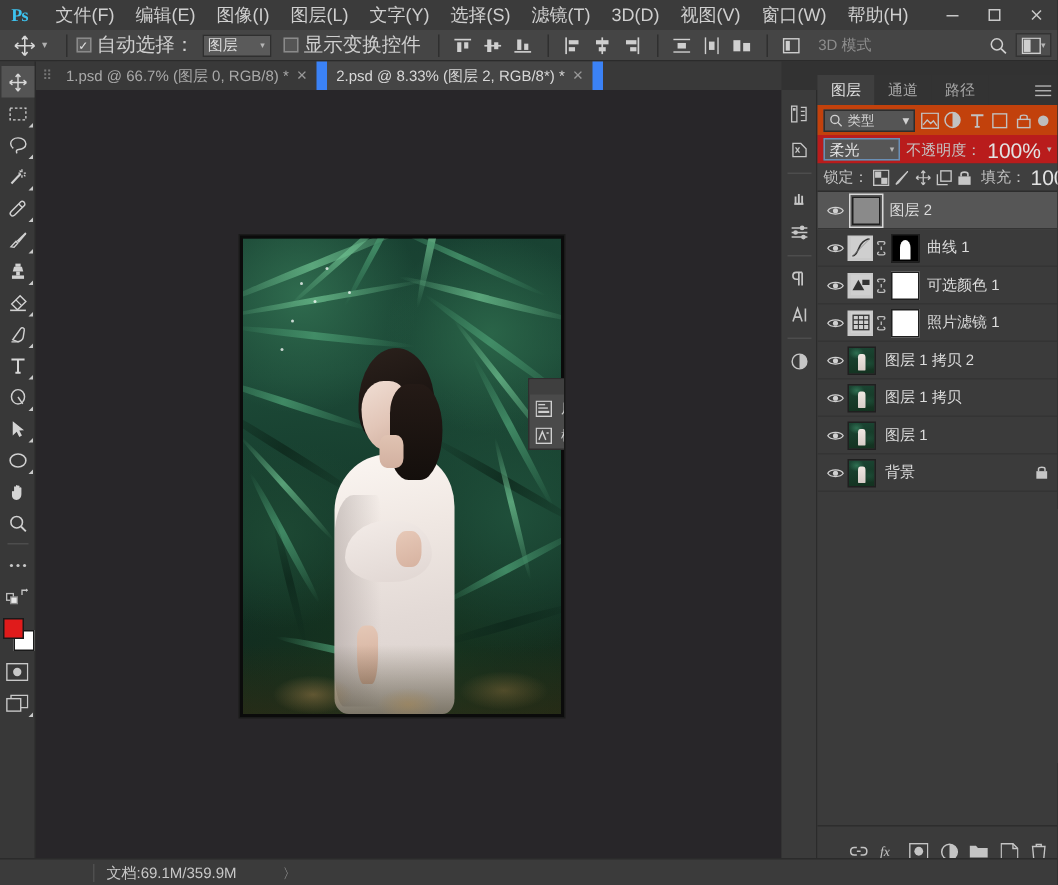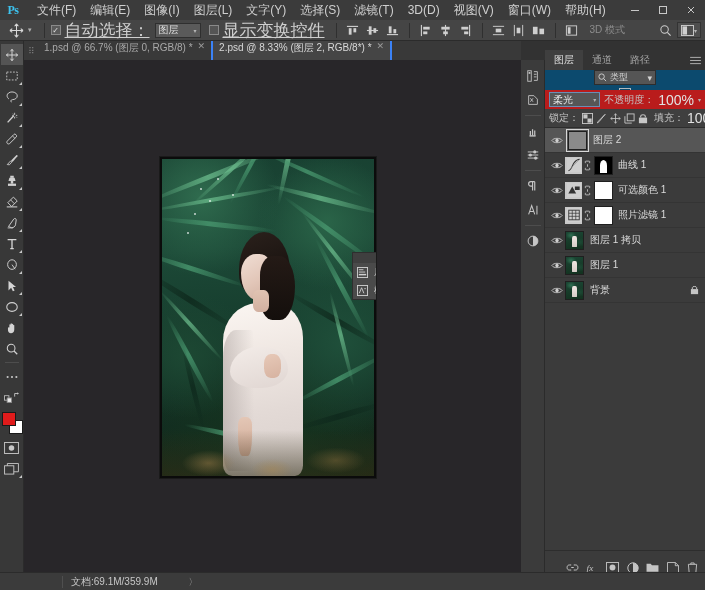--- a/index.html
+++ b/index.html
@@ -41,21 +41,21 @@
   }
   .ob-tool { width: 24px; height: 19px; display:flex; align-items:center; justify-content:center; }
   .ob-caret { font-size: 7px; color: #b0b0b0; margin-right: 6px; }
   .ob-sep { width: 1px; height: 15px; background: #2f2f2f; margin: 0 6px; }
   .chk {
     width: 10px; height: 10px; border: 1px solid #8a8a8a; background: #555;
     display: inline-flex; align-items: center; justify-content: center;
     font-size: 8px; color: #e0e0e0; margin-right: 4px; flex: none;
   }
   .chk.on { background: #5a5a5a; }
-  .ob-label { font-size: 17px; color: #cfcfcf; margin-right: 5px; white-space: nowrap; text-decoration: underline; }
+  .ob-label { font-size: 13px; color: #cfcfcf; margin-right: 5px; white-space: nowrap; }
   .ob-select {
     height: 15px; min-width: 46px; background: #5a5a5a; border: 1px solid #2f2f2f;
     display: flex; align-items: center; justify-content: space-between;
     padding: 0 3px; font-size: 10px; color: #dcdcdc; margin-right: 8px;
   }
   .ob-align { display: flex; align-items: center; }
   .ab { width: 20px; height: 19px; display:flex; align-items:center; justify-content:center; }
   .ob-right { margin-left: auto; display: flex; align-items: center; padding-right: 4px; }
   .ob-3d { font-size: 10px; color: #8d8d8d; margin: 0 8px; }
   .ob-btn { width: 22px; height: 19px; display:flex; align-items:center; justify-content:center; }
@@ -63,23 +63,23 @@
                  border:1px solid #333; padding: 0 3px; }
 
   
   .tabbar {
     position: absolute; left: 24px; top: 41px; width: 497px; height: 19px;
     background: #393939; display: flex; align-items: flex-end;
   }
   .dockgrip { width: 14px; height: 19px; color:#777; font-size:9px;
               display:flex; align-items:center; justify-content:center; letter-spacing:-1px;}
   .tab {
-    height: 19px; display: flex; align-items: flex-start; padding: 0 6px;
+    height: 19px; display: flex; align-items: center; padding: 0 6px;
     font-size: 10px; color: #a9a9a9; background: #393939;
-    border-right: 2px solid #3b82f6; white-space: nowrap;
+    border-right: 7px solid #3b82f6; white-space: nowrap;
   }
   .tab.active { background: #454545; color: #d8d8d8; }
   .tab .x { margin-left: 5px; font-size: 9px; color: #9a9a9a; }
 
   
   .toolbar {
     position: absolute; left: 0; top: 41px; width: 24px; height: 531px;
     background: #383838; border-right: 1px solid #2b2b2b;
     display: flex; flex-direction: column; align-items: center; padding-top: 3px;
   }
@@ -210,21 +210,21 @@
     position: absolute; left: 545px; top: 50px; width: 160px; height: 522px;
     background: #3b3b3b; display: flex; flex-direction: column;
   }
   .panel-tabs { height: 20px; background: #333333; display: flex; align-items: flex-end; position: relative; }
   .ptab { height: 20px; padding: 0 9px; display:flex; align-items:center; font-size:10px;
           color:#a6a6a6; background:#333333; }
   .ptab.active { background: #3f3f3f; color:#e0e0e0; }
   .pmenu { position:absolute; right:4px; top:5px; width:12px; height:10px; color:#b8b8b8;
            font-size:9px; display:flex; align-items:center; justify-content:center; }
 
-  .filterrow { height: 20px; background:#0c4a6e; display:flex; align-items:center; padding:0 4px; gap:3px;flex-direction:column; }
+  .filterrow { height: 20px; background:#c2410c; display:flex; align-items:center; padding:0 4px; gap:3px; }
   .fsearch {
     width: 62px; height: 15px; background:#555; border:1px solid #2d2d2d;
     display:flex; align-items:center; padding:0 3px; gap:3px;
   }
   .fsearch span { font-size:9px; color:#d2d2d2; }
   .ficon { width:13px; height:14px; display:flex; align-items:center; justify-content:center; color:#c2c2c2; }
   .fdot { width:7px; height:7px; border-radius:50%; background:#bdbdbd; margin-left:auto; margin-right:2px; }
 
   .blendrow { height: 19px; background:#b91c1c; display:flex; align-items:center; padding:0 4px; gap:4px; }
   .blendsel {
@@ -907,20 +907,30 @@
           <div class="lname">照片滤镜 1</div>
         </div>
         <div class="layer">
           <div class="eye">
             <svg width="12" height="9" viewBox="0 0 14 10">
               <path d="M1 5 C3 1.6 11 1.6 13 5 C11 8.4 3 8.4 1 5 Z" fill="none" stroke="#d0d0d0" stroke-width="1"></path>
               <circle cx="7" cy="5" r="2" fill="#d0d0d0"></circle>
             </svg>
           </div>
           <div class="thumb mini-photo" style="margin-right: 6px;"></div>
+          <div class="lname">图层 1 拷贝 2</div>
+        </div>
+        <div class="layer">
+          <div class="eye">
+            <svg width="12" height="9" viewBox="0 0 14 10">
+              <path d="M1 5 C3 1.6 11 1.6 13 5 C11 8.4 3 8.4 1 5 Z" fill="none" stroke="#d0d0d0" stroke-width="1"></path>
+              <circle cx="7" cy="5" r="2" fill="#d0d0d0"></circle>
+            </svg>
+          </div>
+          <div class="thumb mini-photo" style="margin-right: 6px;"></div>
           <div class="lname">图层 1 拷贝</div>
         </div>
         <div class="layer">
           <div class="eye">
             <svg width="12" height="9" viewBox="0 0 14 10">
               <path d="M1 5 C3 1.6 11 1.6 13 5 C11 8.4 3 8.4 1 5 Z" fill="none" stroke="#d0d0d0" stroke-width="1"></path>
               <circle cx="7" cy="5" r="2" fill="#d0d0d0"></circle>
             </svg>
           </div>
           <div class="thumb mini-photo" style="margin-right: 6px;"></div>

